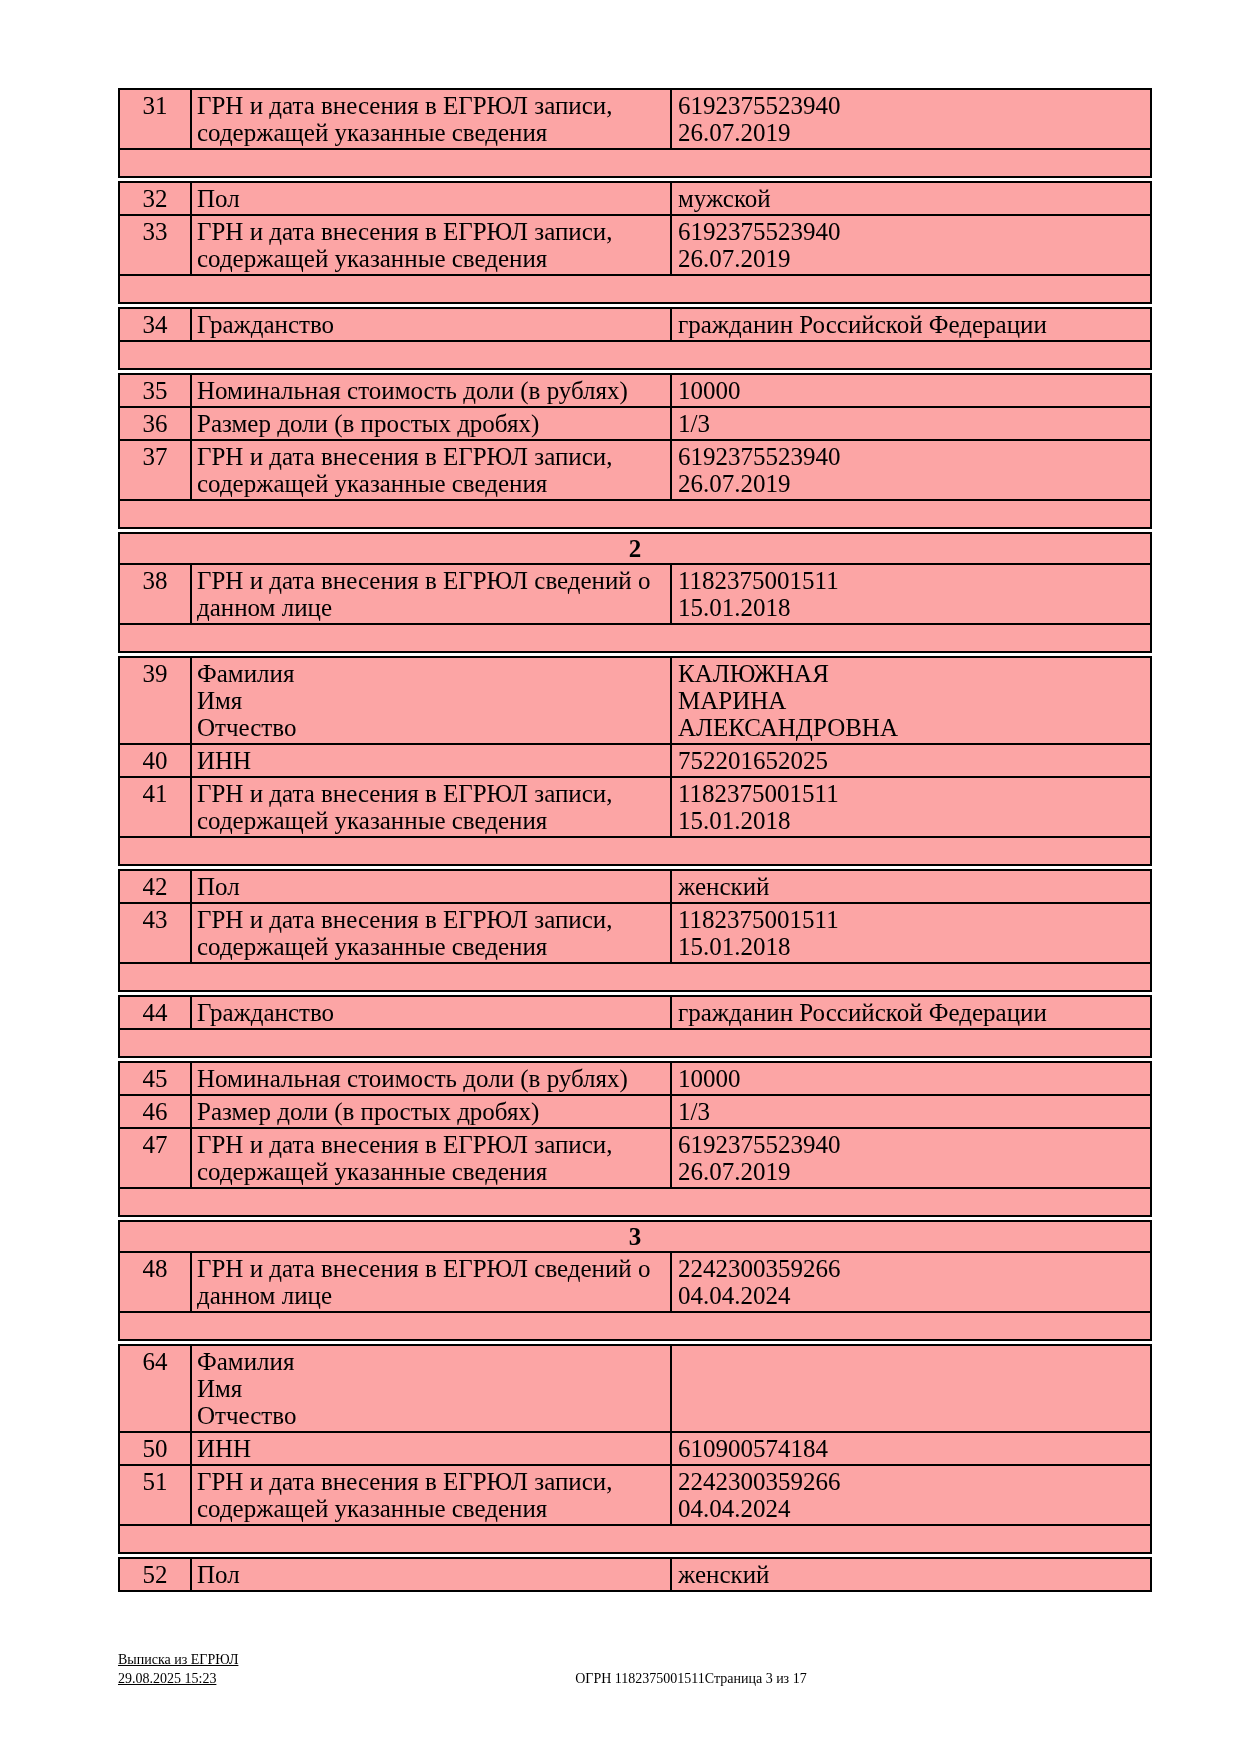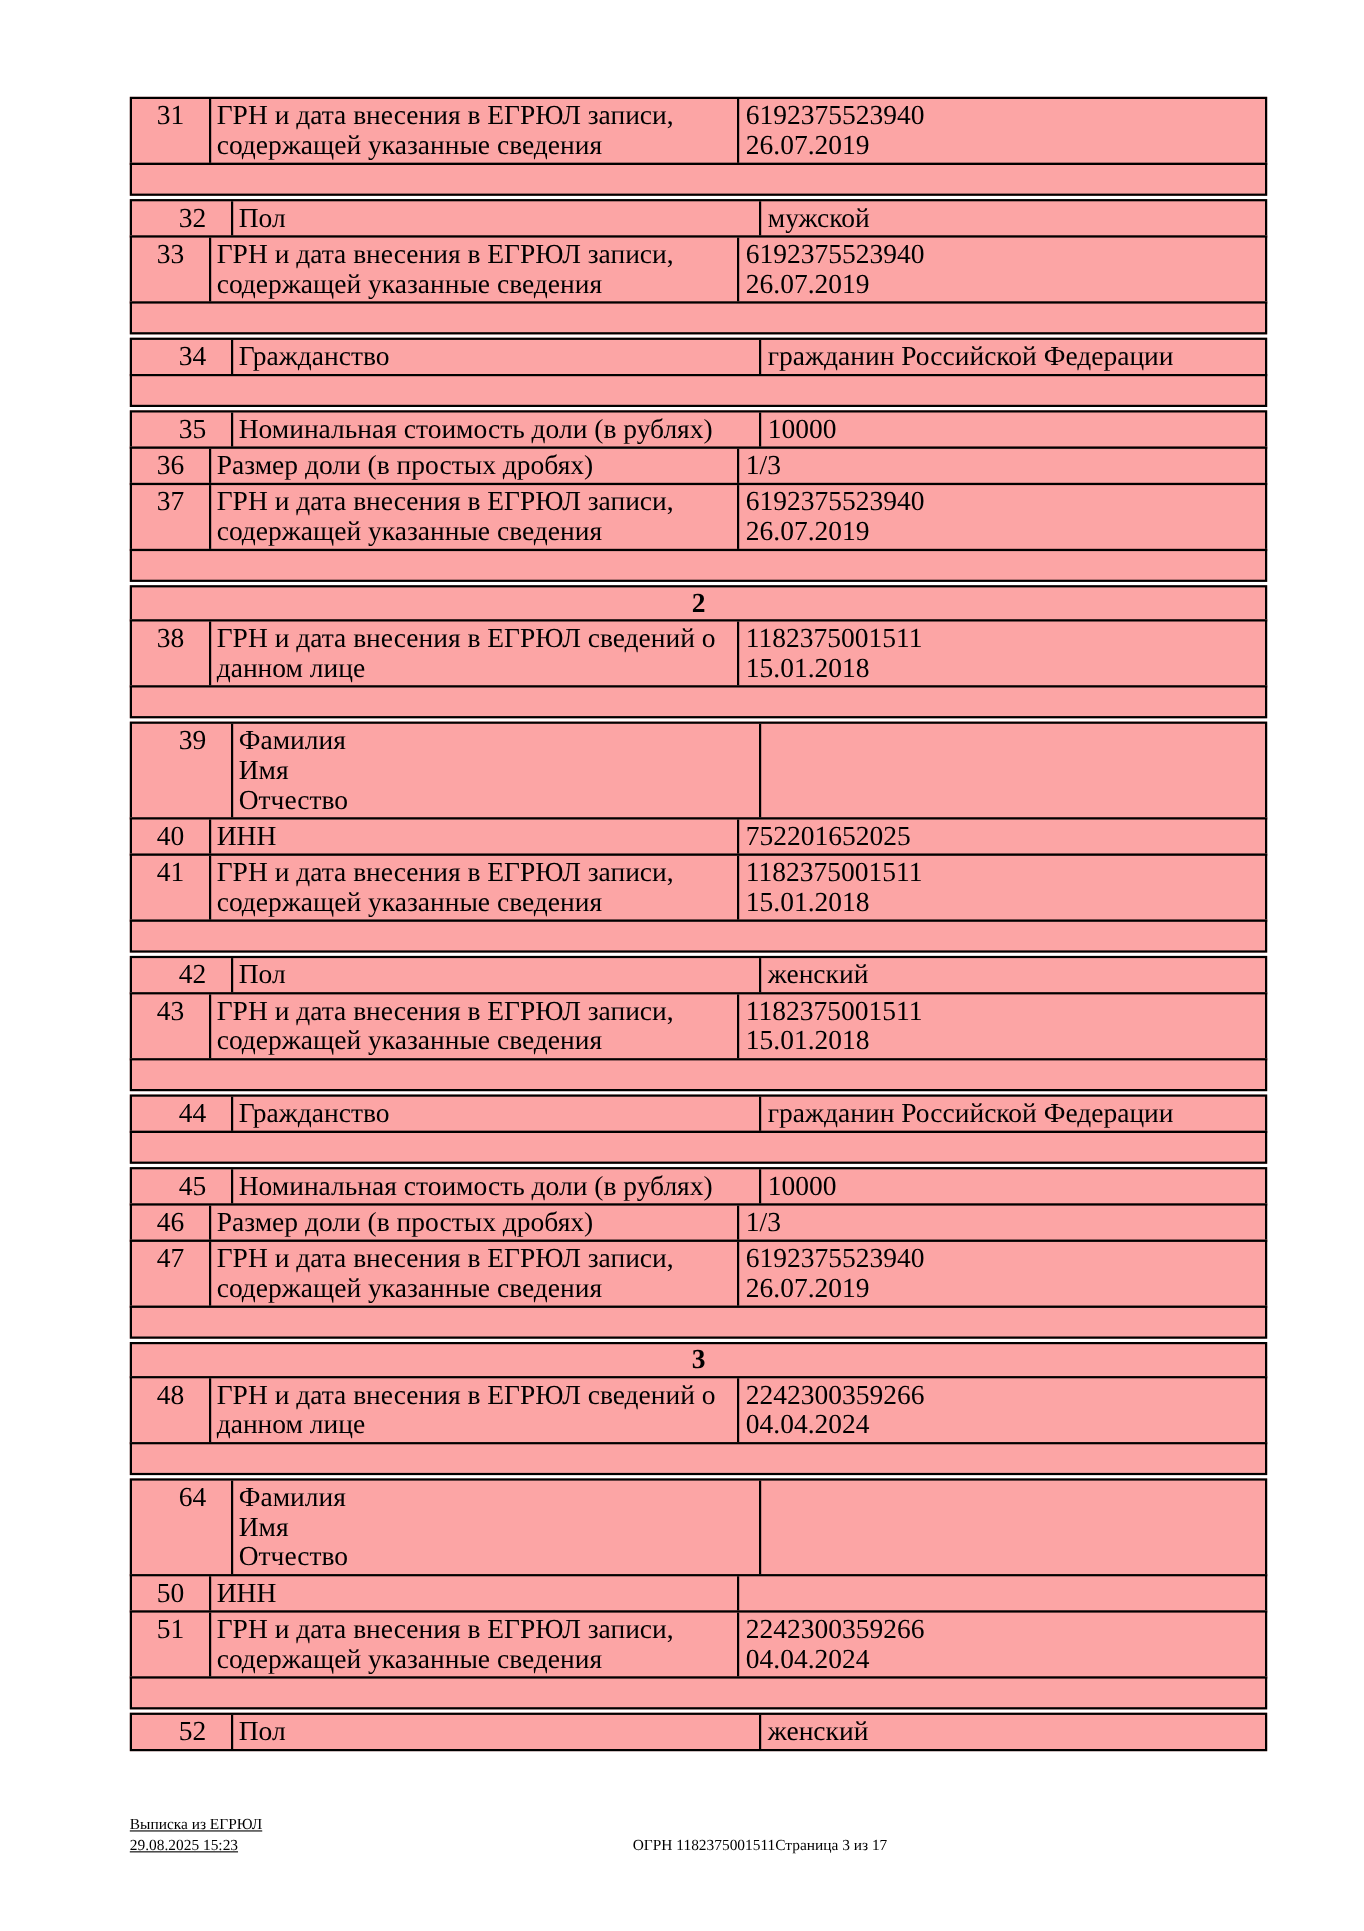--- a/index.html
+++ b/index.html
@@ -25,21 +25,21 @@
     line-height: 27px;
   }
   .trow {
     display: flex;
     box-sizing: border-box;
     border: 2px solid #000000;
     margin-top: -2px;
     background: #fca5a5;
   }
   .trow:first-child { margin-top: 0; }
-  .trow.gap-above { margin-top: 3px; padding-left: 20px; }
+  .trow.gap-above { margin-top: 3px; }
   .cell {
     box-sizing: border-box;
     white-space: pre-line;
   }
   .cell-num {
     flex: 0 0 72px;
     border-right: 2px solid #000;
     text-align: center;
     padding: 2px 0;
   }
@@ -136,20 +136,23 @@
 данном лице</div>
         <div class="cell cell-value">1182375001511
 15.01.2018</div>
       </div>
       <div class="trow separator"></div>
       <div class="trow data gap-above">
         <div class="cell cell-num">39</div>
         <div class="cell cell-label">Фамилия
 Имя
 Отчество</div>
+        <div class="cell cell-value">КАЛЮЖНАЯ
+МАРИНА
+АЛЕКСАНДРОВНА</div>
       </div>
       <div class="trow data">
         <div class="cell cell-num">40</div>
         <div class="cell cell-label">ИНН</div>
         <div class="cell cell-value">752201652025</div>
       </div>
       <div class="trow data">
         <div class="cell cell-num">41</div>
         <div class="cell cell-label">ГРН и дата внесения в ЕГРЮЛ записи,
 содержащей указанные сведения</div>
@@ -207,20 +210,21 @@
       <div class="trow separator"></div>
       <div class="trow data gap-above">
         <div class="cell cell-num">64</div>
         <div class="cell cell-label">Фамилия
 Имя
 Отчество</div>
       </div>
       <div class="trow data">
         <div class="cell cell-num">50</div>
         <div class="cell cell-label">ИНН</div>
+        <div class="cell cell-value">610900574184</div>
       </div>
       <div class="trow data">
         <div class="cell cell-num">51</div>
         <div class="cell cell-label">ГРН и дата внесения в ЕГРЮЛ записи,
 содержащей указанные сведения</div>
         <div class="cell cell-value">2242300359266
 04.04.2024</div>
       </div>
       <div class="trow separator"></div>
       <div class="trow data gap-above">

